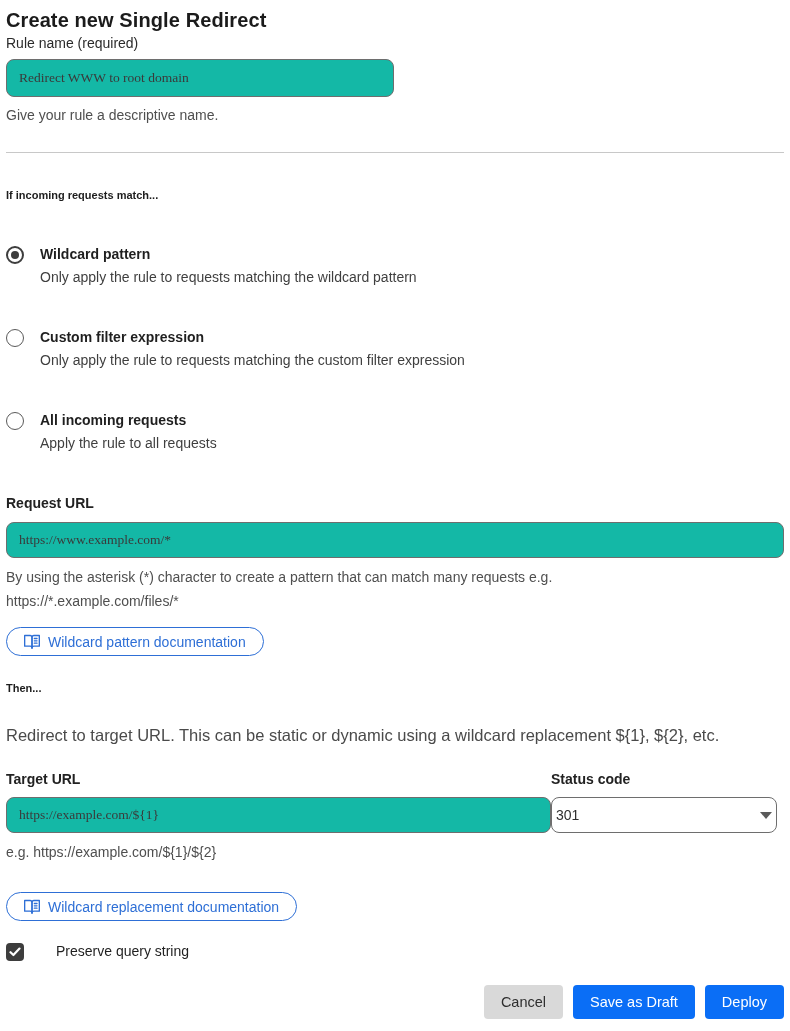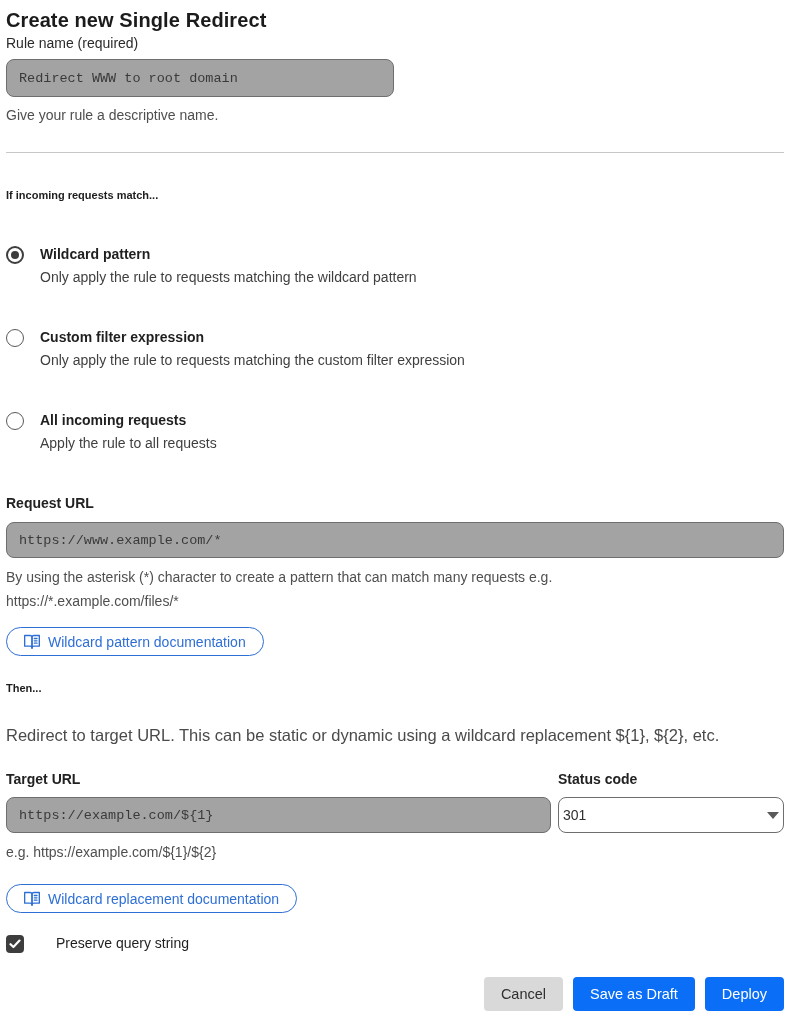--- a/index.html
+++ b/index.html
@@ -28,24 +28,24 @@
   .field-label.bold { font-weight: 700; color: #222; }
 
   .text-input {
     display: block;
     margin-top: 7px;
     height: 38px;
     width: 388px;
     border: 1px solid #6e6e6e;
     border-radius: 8px;
     padding: 0 12px;
-    font-family: Liberation Mono, monospace;
+    font-family: Liberation Serif, serif;
     font-size: 13.5px;
     color: #3a3a3a;
-    background: #a3a3a3;
+    background: #14b8a6;
     outline: none;
   }
   .text-input.full { width: 778px; height: 36px; margin-top: 10px; }
 
   .hint {
     margin-top: 6px;
     font-size: 14px;
     line-height: 24px;
     color: #4f4f4f;
   }
@@ -125,21 +125,20 @@
   .then-desc {
     margin-top: 26px;
     font-size: 16.5px;
     line-height: 21px;
     color: #4a4a4a;
   }
 
   .two-col {
     margin-top: 24px;
     display: flex;
-    gap: 7px;
     align-items: flex-start;
   }
   .col-target { width: 545px; }
   .col-status { width: 226px; }
   .two-col .field-label { margin-top: 0; }
   .col-target .text-input { width: 545px; height: 36px; margin-top: 9px; }
 
   .select {
     margin-top: 9px;
     height: 36px;
@@ -267,21 +266,21 @@
     </div>
     <div class="col-status">
       <label class="field-label bold">Status code</label>
       <div class="select">
         <span>301</span>
         <span class="caret"></span>
       </div>
     </div>
   </div>
 
-  <button class="doc-button" style="margin-top:20px;">
+  <button class="doc-button" style="margin-top:28px;">
     <span>
       <svg width="16" height="15" viewBox="0 0 24 22" fill="none" stroke="currentColor" stroke-width="2" stroke-linejoin="round" stroke-linecap="round">
         <path d="M1 2h8a3 3 0 0 1 3 3v16a3 3 0 0 0-3-3H1z"></path>
         <path d="M23 2h-8a3 3 0 0 0-3 3v16a3 3 0 0 1 3-3h8z"></path>
         <path d="M15.5 6.5h4M15.5 10h4M15.5 13.5h4"></path>
       </svg>
     </span>
     <span>Wildcard replacement documentation</span>
   </button>
 

